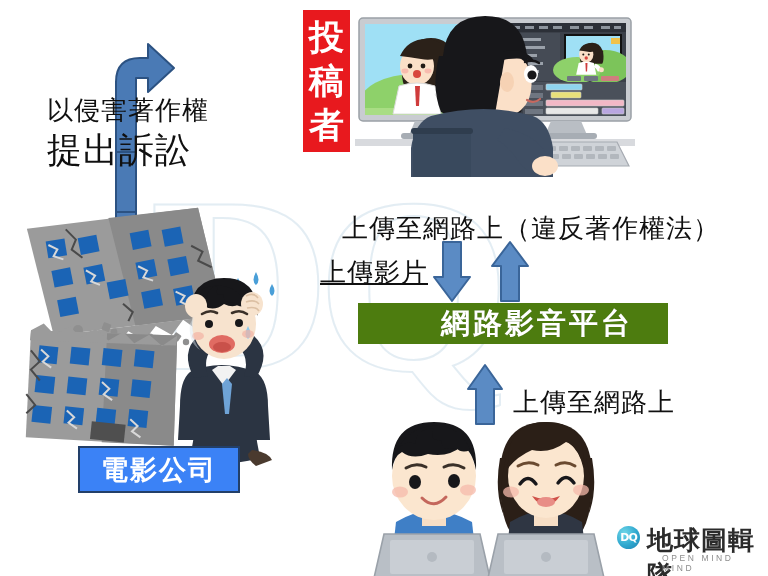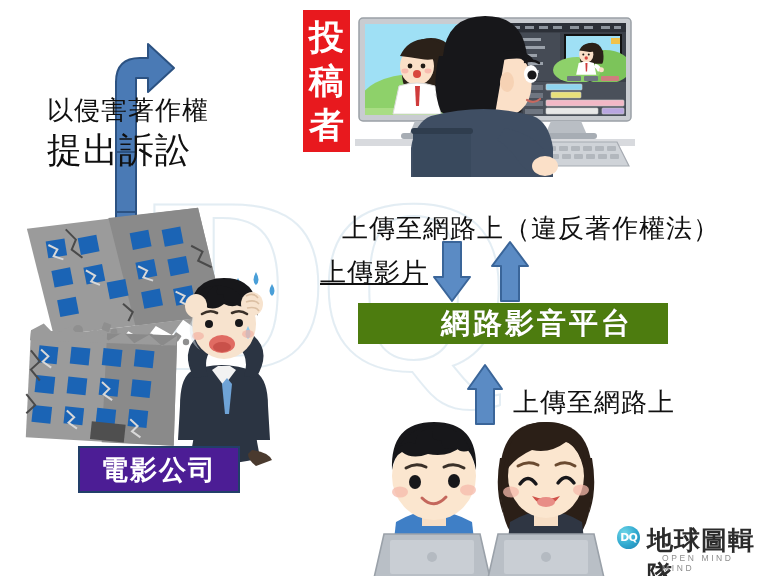--- a/index.html
+++ b/index.html
@@ -44,21 +44,21 @@
     display:flex;flex-direction:column;align-items:center;justify-content:center;
     font-size:35px;line-height:44px;font-weight:700;
     font-family:"DejaVu Sans","Liberation Sans",sans-serif;
     box-shadow:0 0 0 0 rgba(0,0,0,0);
   }
   .redlabel span{display:block;}
 
   
   .navylabel{
     position:absolute;left:78px;top:446px;width:158px;height:43px;
-    background:#4c1d95;border:2px solid #223f69;
+    background:#3b82f6;border:2px solid #223f69;
     color:#fff;display:flex;align-items:center;justify-content:center;
     font-size:27px;font-weight:700;letter-spacing:2px;
     font-family:"DejaVu Sans","Liberation Sans",sans-serif;
   }
 
   
   .olivebar{
     position:absolute;left:358px;top:303px;width:262px;height:41px;
     background:#4d7c0f;
     color:#fff;display:flex;align-items:center;justify-content:center;

